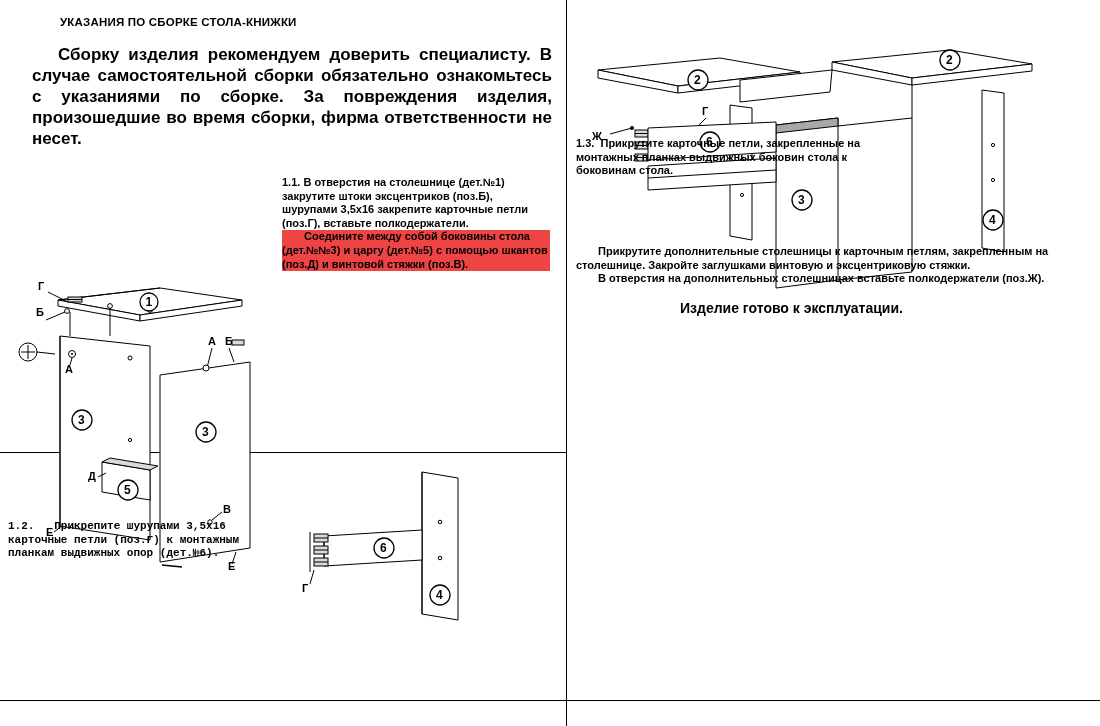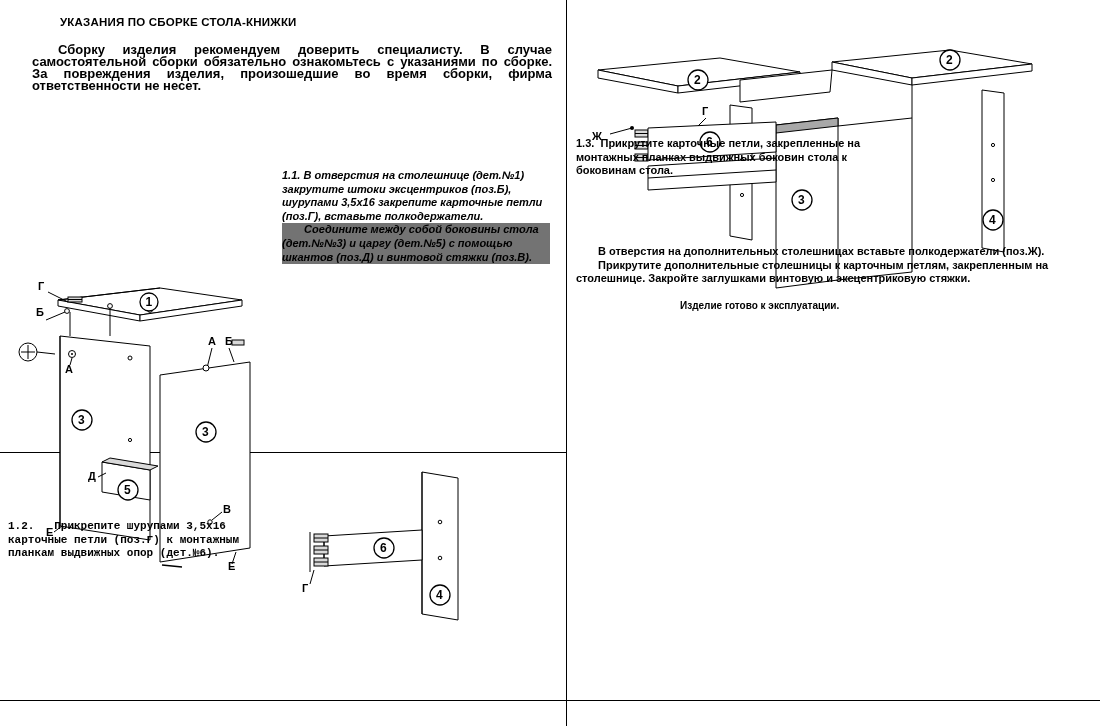--- a/index.html
+++ b/index.html
@@ -25,44 +25,44 @@
   .bottom-rule{
     position:absolute;left:0;top:700px;width:1100px;height:1px;background:#000;
   }
 
   .title{
     position:absolute;left:60px;top:16px;
     font-size:11.5px;font-weight:bold;letter-spacing:0.2px;
   }
   .intro{
     position:absolute;left:32px;top:44px;width:520px;
-    font-size:13px;line-height:12px;font-weight:bold;
+    font-size:17px;line-height:21px;font-weight:bold;
     text-align:justify;
   }
   .intro p{margin:0 0 0 0;text-indent:26px;}
 
   .step{
     position:absolute;font-size:11px;line-height:13.6px;font-weight:bold;
   }
   .step p{margin:0;text-indent:22px;}
   .step p.first{text-indent:0;}
 
   
-  #step11{left:282px;top:169px;width:268px;font-style:italic;}
-
-  
-  .hl{background:#737373;}
+  #step11{left:282px;top:176px;width:268px;}
+
+  
+  .hl{background:#ef4444;}
 
   #step12{left:8px;top:520px;width:250px;font-family:Liberation Mono, monospace;}
   #step13{left:576px;top:137px;width:300px;}
   #step13b{left:576px;top:245px;width:520px;}
 
   .ready{
     position:absolute;left:680px;top:300px;
-    font-size:10px;font-weight:bold;
+    font-size:14px;font-weight:bold;
   }
 
   
   svg{position:absolute;overflow:visible;}
   .ln{stroke:#000;fill:none;}
   .thin{stroke-width:1;}
   .med{stroke-width:1.4;}
   .fillw{fill:#fff;stroke:#000;stroke-width:1;}
   .fillg{fill:#d9d9d9;stroke:#000;stroke-width:1;}
   .filld{fill:#a8a8a8;stroke:#000;stroke-width:1;}
@@ -262,19 +262,19 @@
     <line class="ln thin" x1="332" y1="62" x2="332" y2="242"></line>
   </svg>
 
   <div class="step" id="step13">
     <p class="first">
       <span>1.3.</span>&nbsp;
       <span>Прикрутите карточные петли, закрепленные на монтажных планках выдвижных боковин стола к боковинам стола.</span>
     </p>
   </div>
   <div class="step" id="step13b">
+    <p>Прикрутите дополнительные столешницы к карточным петлям, закрепленным на столешнице. Закройте заглушками винтовую и эксцентриковую стяжки.</p>
     <p>В отверстия на дополнительных столешницах вставьте полкодержатели (поз.Ж).</p>
-    <p>Прикрутите дополнительные столешницы к карточным петлям, закрепленным на столешнице. Закройте заглушками винтовую и эксцентриковую стяжки.</p>
   </div>
 
   <div class="ready">Изделие  готово к эксплуатации.</div>
 
 </div>
 
 </body></html>

